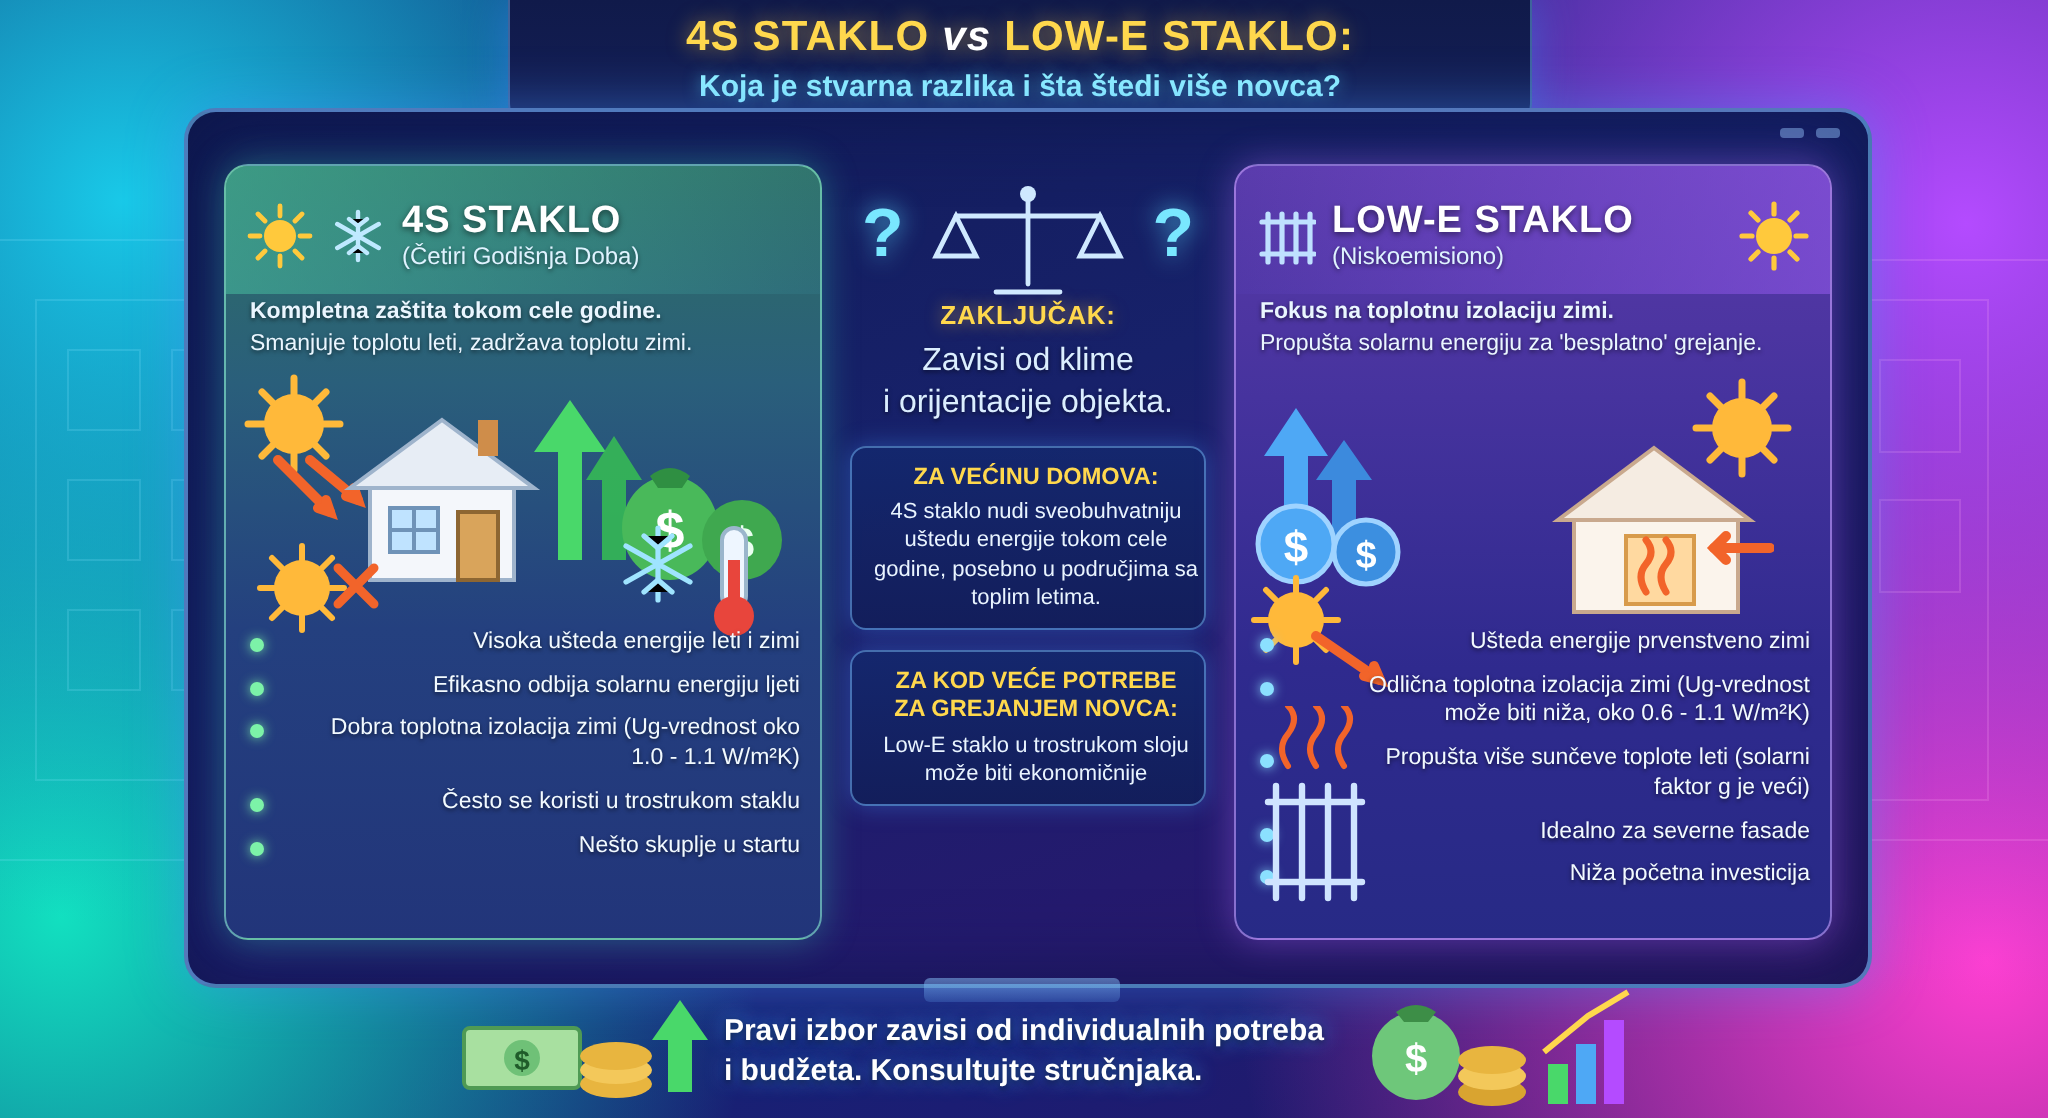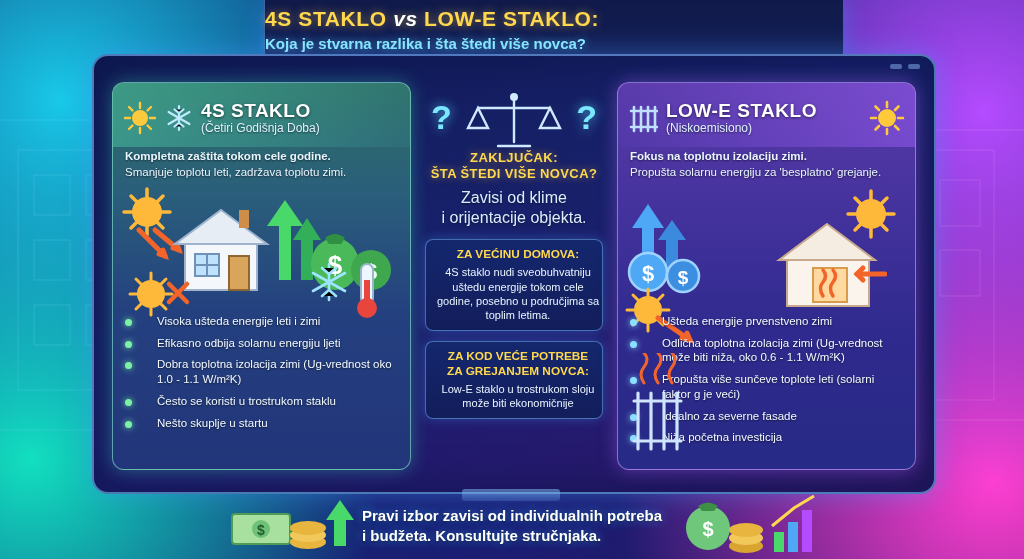--- a/index.html
+++ b/index.html
@@ -33,29 +33,30 @@
     width: 210px;
     opacity: .30;
     pointer-events: none;
   }
   .blueprint.left { left: 0; }
   .blueprint.right { right: 0; }
 
   
   .title-banner {
     position: absolute;
-    left: 264px;
+    left: 254px;
     top: 0;
-    width: 580px;
+    width: 512px;
     height: 66px;
     background: linear-gradient(180deg, #101a4a 0%, #141f57 100%);
     border: 1px solid rgba(120,190,255,.45);
     border-top: none;
     border-radius: 0 0 14px 14px;
     box-shadow: 0 0 22px rgba(60,140,255,.45);
+    text-align: center;
     padding-top: 7px;
     box-sizing: border-box;
   }
   .title-main {
     font-size: 21px;
     font-weight: bold;
     letter-spacing: .6px;
     color: #ffd84d;
     text-shadow: 0 0 10px rgba(255,200,60,.55);
   }
@@ -174,20 +175,21 @@
     list-style: none;
   }
   .bullets li {
     position: relative;
     padding-left: 32px;
     margin-bottom: 7px;
     font-size: 11.5px;
     line-height: 1.28;
     color: #f2faff;
     text-shadow: 0 1px 2px rgba(0,0,0,.55);
+    text-align: right;
   }
   .bullets li:before {
     content: "";
     position: absolute;
     left: 0; top: 5px;
     width: 7px; height: 7px;
     border-radius: 50%;
   }
   .panel.left .bullets li:before  { background: #7cf2a8; box-shadow: 0 0 6px rgba(124,242,168,.9); }
   .panel.right .bullets li:before { background: #8be0ff; box-shadow: 0 0 6px rgba(139,224,255,.9); }
@@ -427,21 +429,20 @@
             <path d="M12 18h72"></path>
             <path d="M12 18 L2 38 h20 Z"></path>
             <path d="M84 18 L74 38 h20 Z"></path>
           </g>
           <circle cx="48" cy="7" r="4" fill="#cfe9ff"></circle>
         </svg>
       </div>
 
       <div class="mid-title">
         <div>ZAKLJUČAK:</div>
-        <div>ŠTA ŠTEDI VIŠE NOVCA?</div>
       </div>
       <div class="mid-sub">
         <div>Zavisi od klime</div>
         <div>i orijentacije objekta.</div>
       </div>
 
       <div class="mid-card">
         <div class="ch">ZA VEĆINU DOMOVA:</div>
         <div class="cb">4S staklo nudi sveobuhvatniju uštedu energije tokom cele godine, posebno u područjima sa toplim letima.</div>
       </div>

